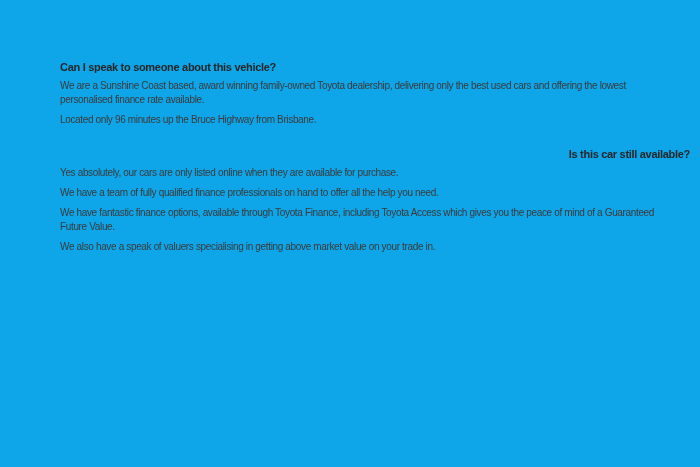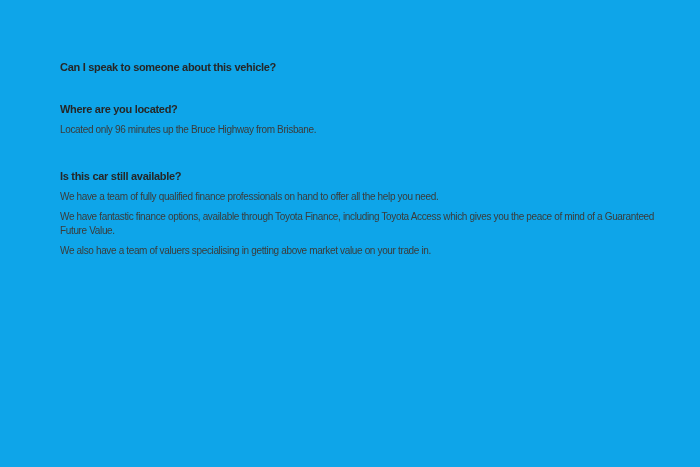--- a/index.html
+++ b/index.html
@@ -22,21 +22,21 @@
   .question {
     margin: 0;
     font-size: 11px;
     font-weight: bold;
     line-height: 15px;
     letter-spacing: -0.3px;
     color: #262626;
     white-space: nowrap;
   }
   .section-2 .question { margin-top: 27px; }
-  .section-3 .question { margin-top: 32px; }
+  .section-3 .question { margin-top: 20px; text-align: right; }
   .para {
     margin: 4px 0 0 0;
     padding: 0;
   }
   .para.spaced { margin-top: 6px; }
   .line {
     margin: 0;
     padding: 0;
     font-size: 10px;
     line-height: 14px;
@@ -48,35 +48,39 @@
 </head>
 <body>
 
 <div class="page">
 
   <div class="faq-section section-1">
     <h2 class="question">Can I speak to someone about this vehicle?</h2>
   </div>
 
   <div class="faq-section section-2">
-    <h2 class="question">Where are you located?</h2>
+    <div class="para">
+      <p class="line">We are a Sunshine Coast based, award winning family-owned Toyota dealership, delivering only the best used cars and offering the lowest</p>
+      <p class="line">personalised finance rate available.</p>
+    </div>
     <div class="para spaced">
       <p class="line">Located only 96 minutes up the Bruce Highway from Brisbane.</p>
     </div>
   </div>
 
   <div class="faq-section section-3">
     <h2 class="question">Is this car still available?</h2>
     <div class="para">
+      <p class="line">Yes absolutely, our cars are only listed online when they are available for purchase.</p>
     </div>
     <div class="para spaced">
       <p class="line">We have a team of fully qualified finance professionals on hand to offer all the help you need.</p>
     </div>
     <div class="para spaced">
       <p class="line">We have fantastic finance options, available through Toyota Finance, including Toyota Access which gives you the peace of mind of a Guaranteed</p>
       <p class="line">Future Value.</p>
     </div>
     <div class="para spaced">
-      <p class="line">We also have a team of valuers specialising in getting above market value on your trade in.</p>
+      <p class="line">We also have a speak of valuers specialising in getting above market value on your trade in.</p>
     </div>
   </div>
 
 </div>
 
 </body></html>

